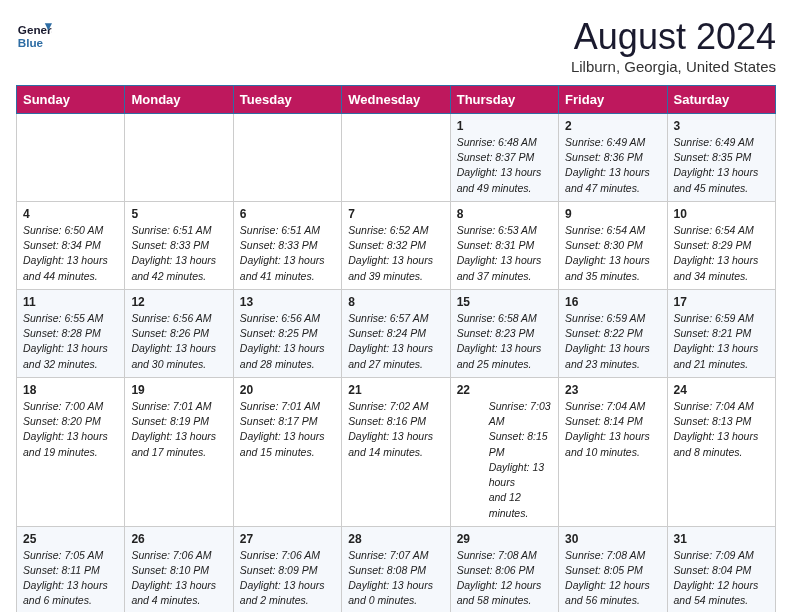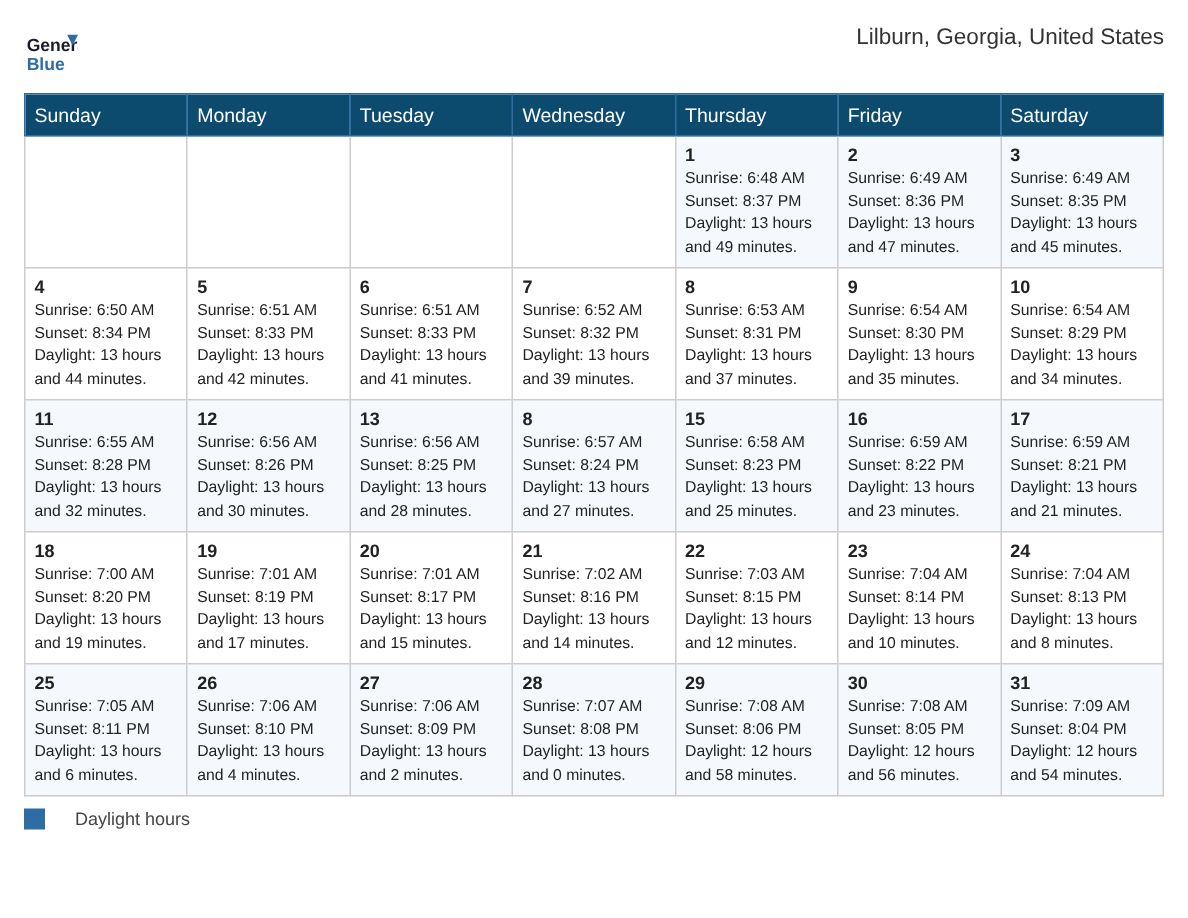--- a/index.html
+++ b/index.html
@@ -36,26 +36,26 @@
     .location {
       font-size: 15px;
       color: #333;
     }
     table {
       width: 100%;
       border-collapse: collapse;
       table-layout: fixed;
     }
     thead th {
-      background-color: #0c4a6e;
+      background-color: #be185d;
       color: #fff;
       text-align: left;
       padding: 6px 6px;
       font-size: 13px;
-      font-weight: normal;
+      font-weight: bold;
       border: 1px solid #2e6da4;
     }
     tbody td {
       vertical-align: top;
       border: 1px solid #ccc;
       padding: 5px 6px;
       font-size: 10.5px;
       color: #222;
       height: 88px;
       background: #fff;
@@ -68,20 +68,21 @@
     }
     .day-number {
       font-weight: bold;
       font-size: 12px;
       display: block;
       margin-bottom: 2px;
     }
     .day-info {
       line-height: 1.45;
       font-size: 10.5px;
+      font-style: italic;
     }
     .empty-cell {
       background: #fff !important;
     }
     .footer {
       margin-top: 8px;
       display: flex;
       align-items: center;
       gap: 20px;
       font-size: 12px;
@@ -99,20 +100,21 @@
 
 <div class="header">
   <div class="logo">
     <svg class="logo-icon" viewBox="0 0 40 40">
       <text x="2" y="20" font-size="13" font-weight="bold" fill="#1a1a2e" font-family="Arial">General</text>
       <text x="2" y="34" font-size="13" font-weight="bold" fill="#2e6da4" font-family="Arial">Blue</text>
       <polygon points="32,8 40,8 36,16" fill="#2e6da4"></polygon>
     </svg>
   </div>
   <div class="title-block">
+    <div class="month-title">August 2024</div>
     <div class="location">Lilburn, Georgia, United States</div>
   </div>
 </div>
 
 <table>
   <thead>
     <tr id="days-header">
         <th>Sunday</th>
         <th>Monday</th>
         <th>Tuesday</th>
@@ -276,21 +278,21 @@
         </td>
         <td>
           <span class="day-number">21</span>
           <div class="day-info" style="white-space: pre-line;">Sunrise: 7:02 AM
 Sunset: 8:16 PM
 Daylight: 13 hours
 and 14 minutes.</div>
         </td>
         <td>
           <span class="day-number">22</span>
-          <div class="day-info" style="white-space: pre-line;">Sunrise: 7:03 AM
+          <div class="day-info" style="white-space: pre-line; margin-left: 32px;">Sunrise: 7:03 AM
 Sunset: 8:15 PM
 Daylight: 13 hours
 and 12 minutes.</div>
         </td>
         <td>
           <span class="day-number">23</span>
           <div class="day-info" style="white-space: pre-line;">Sunrise: 7:04 AM
 Sunset: 8:14 PM
 Daylight: 13 hours
 and 10 minutes.</div>

